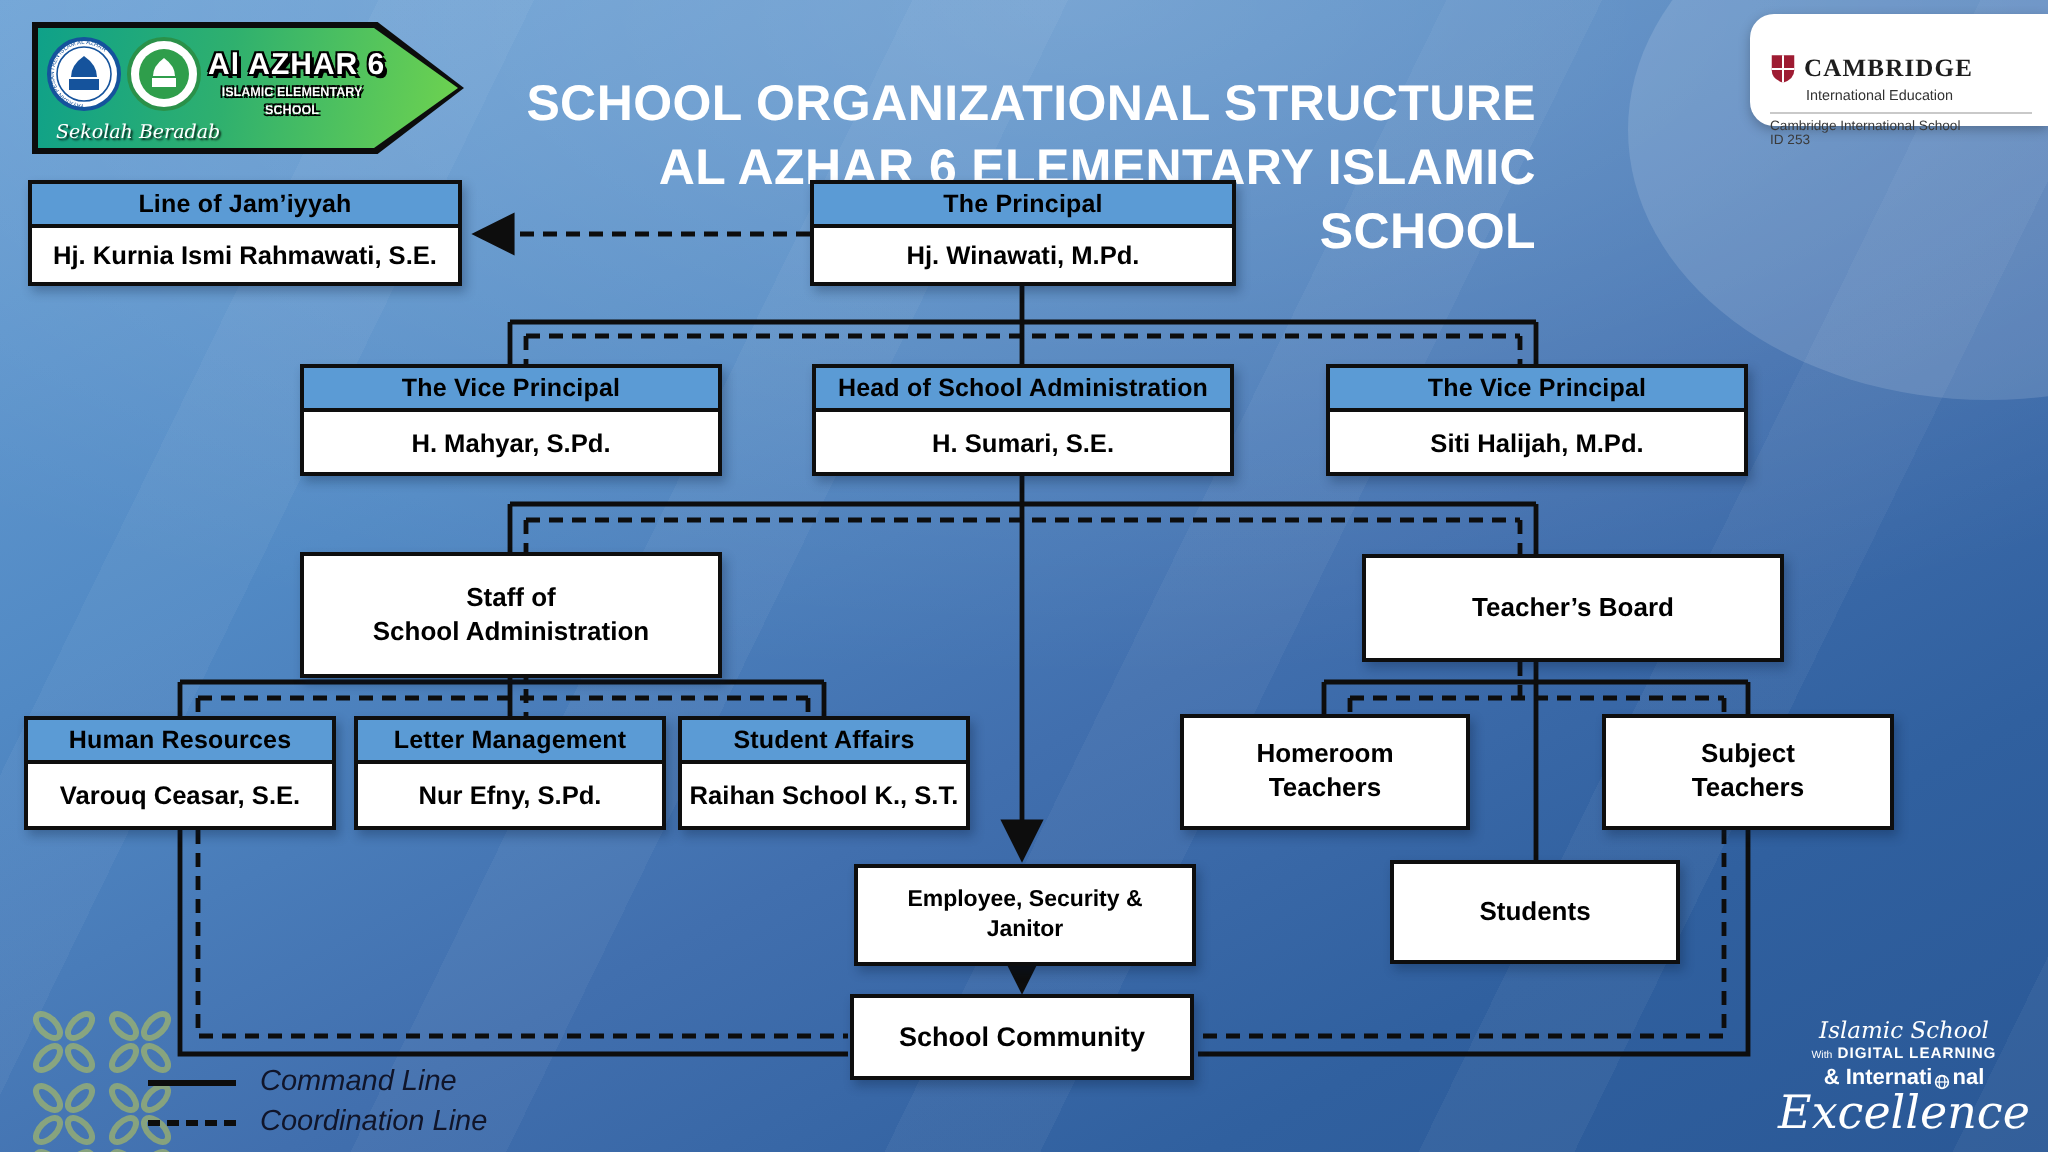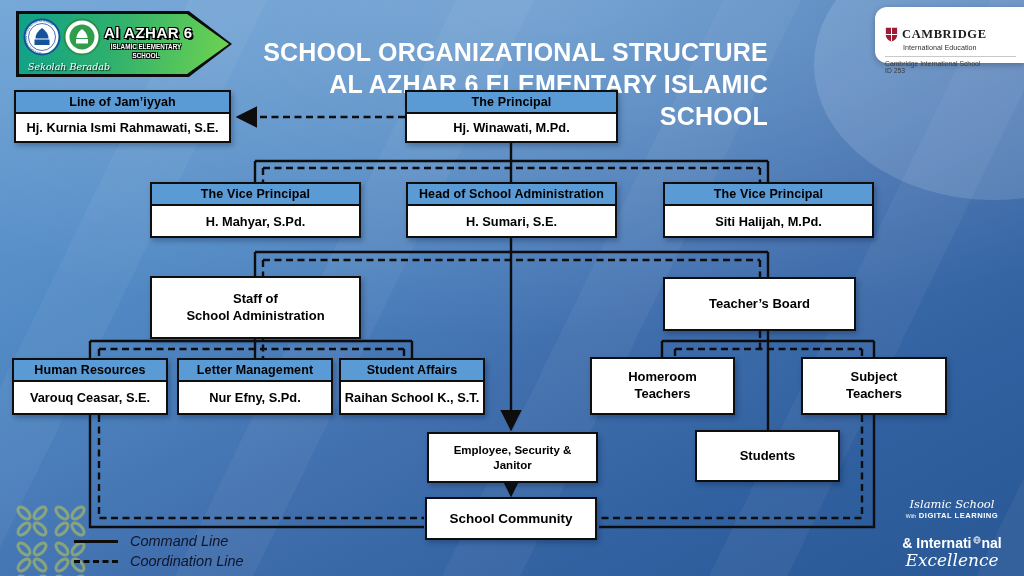--- a/index.html
+++ b/index.html
@@ -58,22 +58,22 @@
   .legend-row{display:flex;align-items:center;gap:12px;height:20px;}
   .swatch{width:44px;height:0;}
   .swatch.solid{border-top:3px solid #0d0d0d;}
   .swatch.dashed{border-top:3px dashed #0d0d0d;}
 
   
   .footer-brand{position:absolute;right:8px;bottom:6px;width:128px;text-align:center;color:#fff;line-height:1.1;}
   .fb1{font-family:"DejaVu Serif",serif;font-style:italic;font-size:11.5px;}
   .fb2{font-size:7.6px;font-weight:bold;letter-spacing:.5px;margin-top:1px;}
   .fb2 .with{font-size:5.2px;font-weight:normal;letter-spacing:0;}
-  .fb3{font-size:14px;font-weight:bold;margin-top:16px;display:flex;align-items:flex-start;justify-content:center;gap:1px;}
-  .fb4{font-family:"DejaVu Serif",serif;font-style:italic;font-size:17px;margin-top:0px;}
+  .fb3{font-size:11px;font-weight:bold;margin-top:1px;display:flex;align-items:flex-end;justify-content:center;gap:1px;}
+  .fb4{font-family:"DejaVu Serif",serif;font-style:italic;font-size:23px;margin-top:0px;}
   .globe{display:inline-block;vertical-align:middle;}
 
   
   .knots{position:absolute;left:13px;top:502px;opacity:.5;}
 
   svg.connectors{position:absolute;left:0;top:0;pointer-events:none;}
 </style>
 </head>
 <body>
 
@@ -214,21 +214,21 @@
   <div class="node" style="left:663px;top:182px;width:211px;height:56px">
     <div class="node-title">The Vice Principal</div>
     <div class="node-name">Siti Halijah, M.Pd.</div>
   </div>
 
   <div class="node" style="left:150px;top:276px;width:211px;height:63px">
     <div class="node-label">Staff of
 School Administration</div>
   </div>
 
-  <div class="node" style="left:663px;top:277px;width:193px;height:54px">
+  <div class="node" style="left:681px;top:277px;width:211px;height:54px">
     <div class="node-label">Teacher’s Board</div>
   </div>
 
   <div class="node" style="left:12px;top:358px;width:156px;height:57px">
     <div class="node-title">Human Resources</div>
     <div class="node-name">Varouq Ceasar, S.E.</div>
   </div>
 
   <div class="node" style="left:177px;top:358px;width:156px;height:57px">
     <div class="node-title">Letter Management</div>

